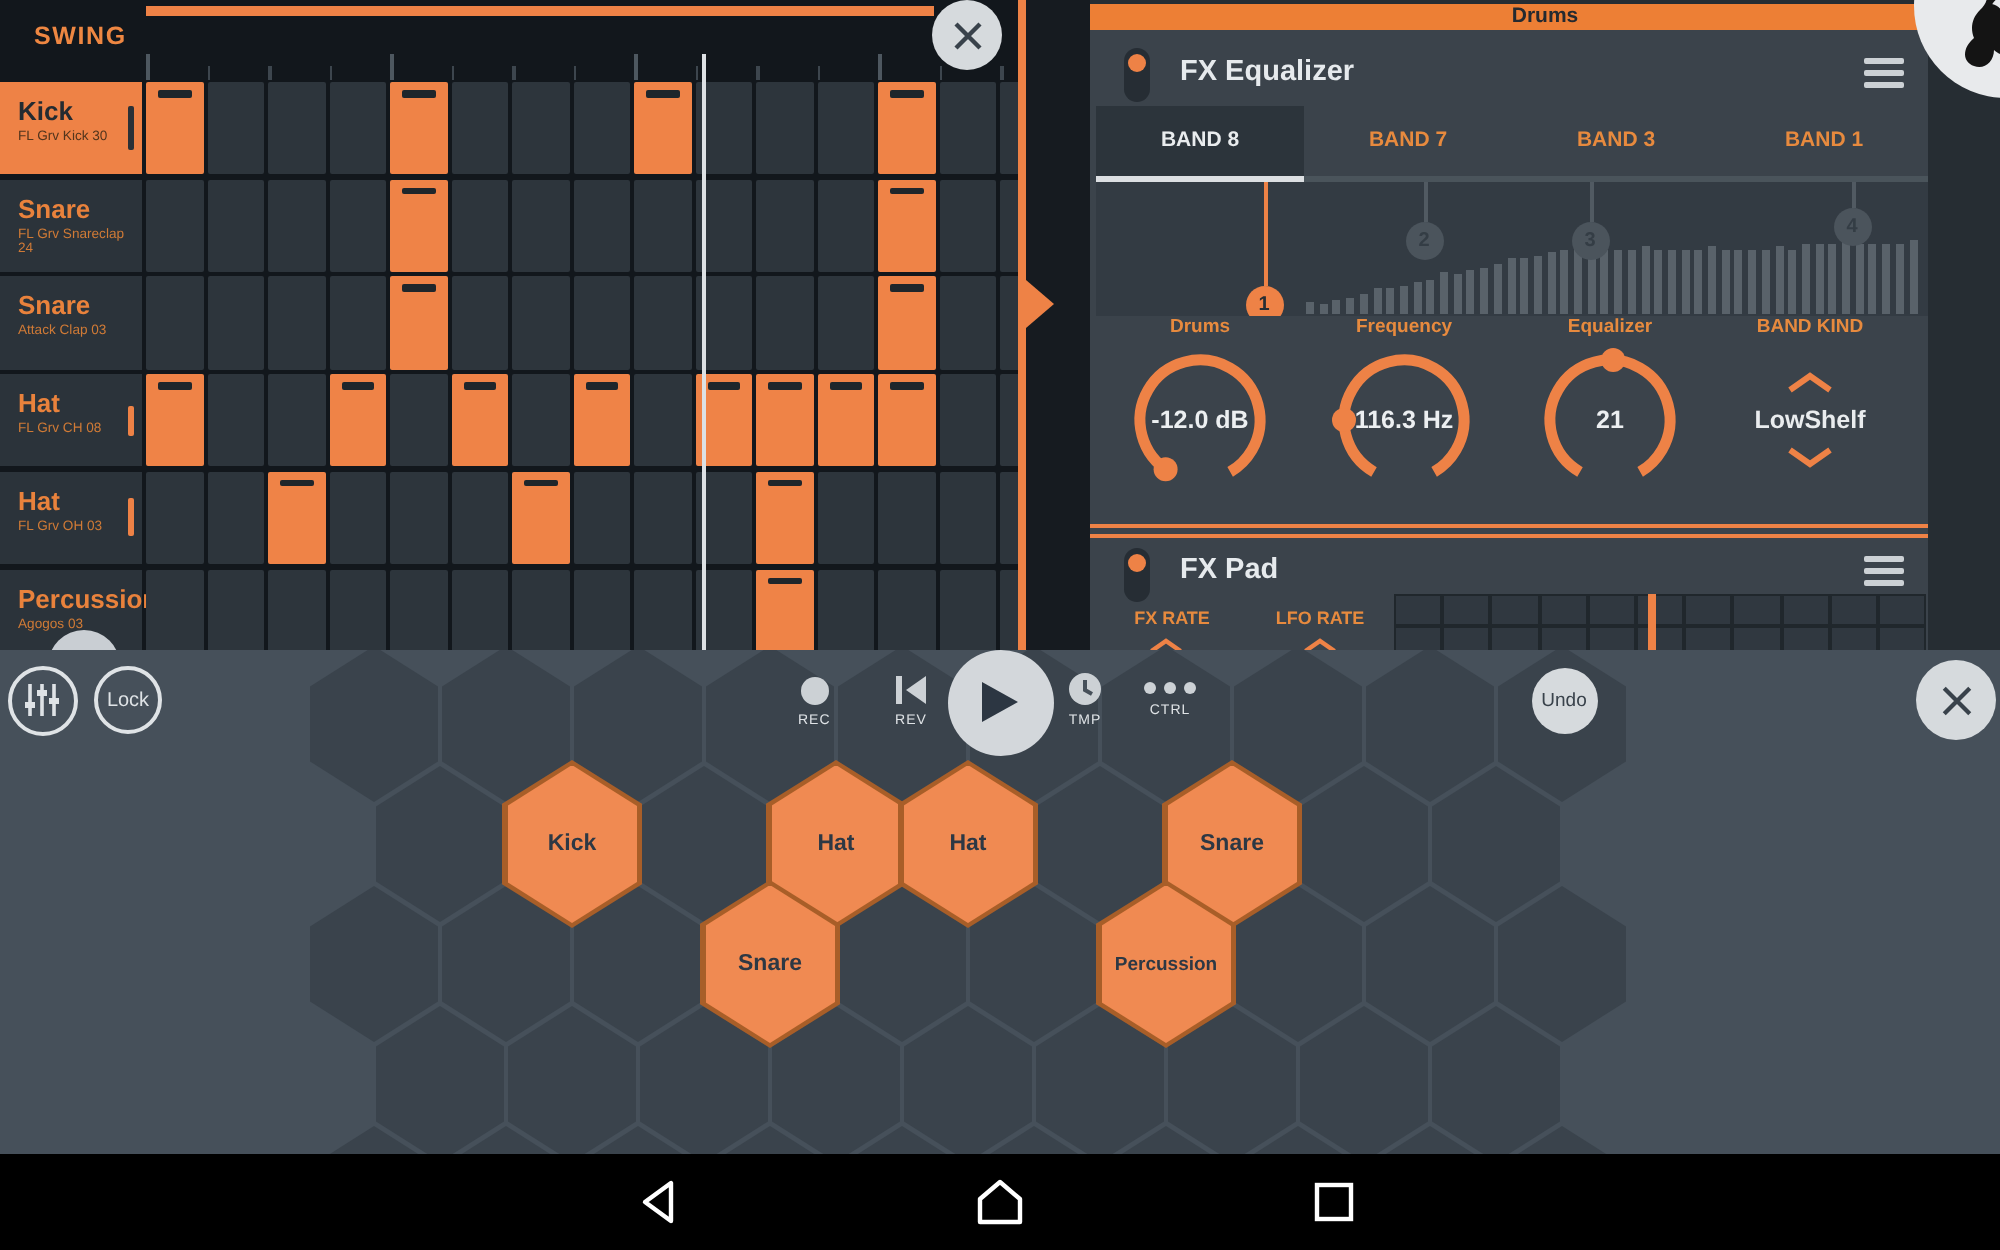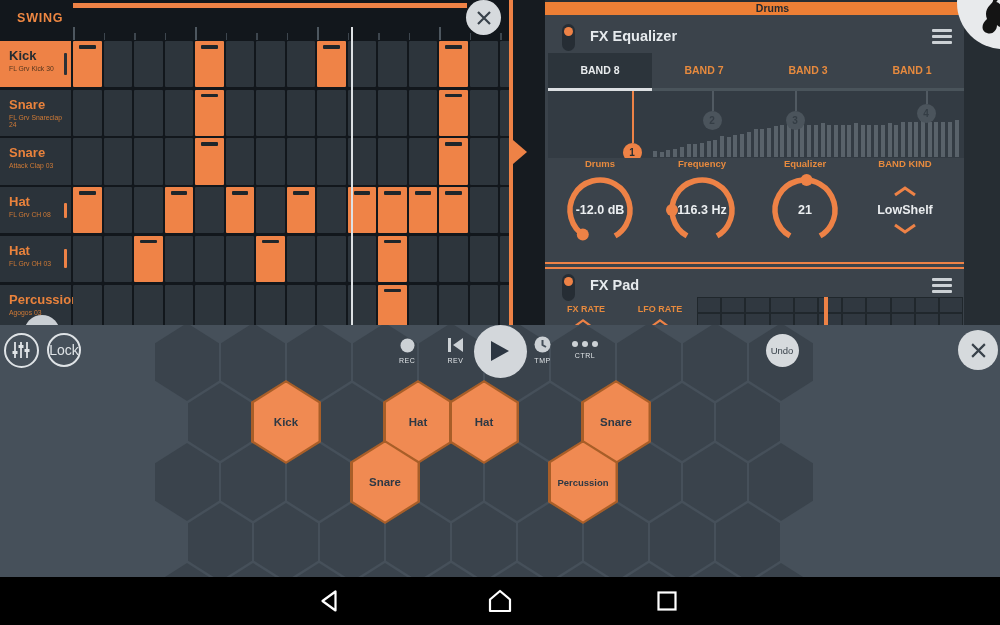--- a/index.html
+++ b/index.html
@@ -517,21 +517,21 @@
       <div class="outline-btn" style="width:35px;height:35px;">
         <svg width="20" height="20" viewBox="0 0 20 20">
           <g stroke="#dfe3e6" stroke-width="1.8">
               <path d="M4 2 V18 M10 2 V18 M16 2 V18"></path>
               <path d="M1.5 12.5 H6.5 M7.5 6.5 H12.5 M13.5 10.5 H18.5" stroke-width="3"></path>
             </g>
         </svg>
       </div>
     </div>
     <div class="titem" style="left:47px;top:8px;">
-      <div class="outline-btn" style="width:34px;height:34px;font-size:14px;">Lock</div>
+      <div class="outline-btn" style="width:34px;height:34px;font-size:10px;">Lock</div>
     </div>
 
     <div class="titem" style="left:399px;top:13px;">
       <svg width="15" height="15" viewBox="0 0 15 15">
           <circle cx="7.5" cy="7.5" r="7" fill="#ccd1d5"></circle>
         </svg>
       <div class="tlab">REC</div>
     </div>
     <div class="titem" style="left:447px;top:12px;">
       <svg width="17" height="16" viewBox="0 0 17 16">

